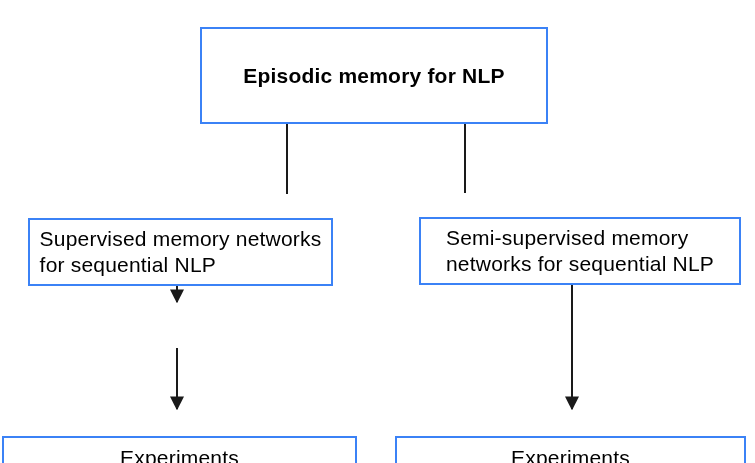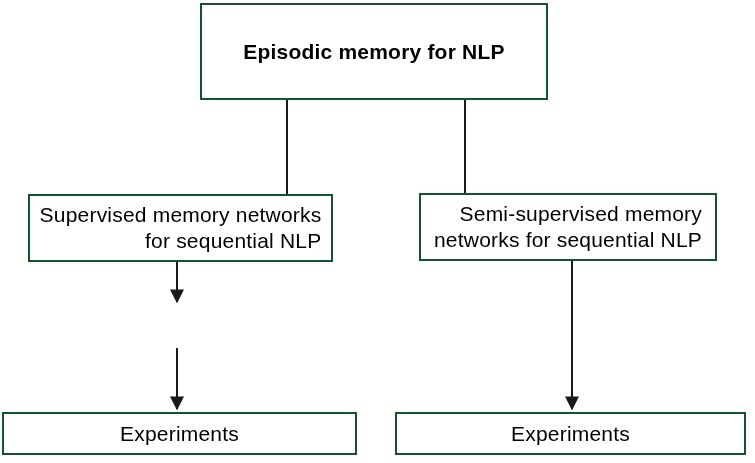--- a/index.html
+++ b/index.html
@@ -20,49 +20,50 @@
     position: absolute;
     left: 0;
     top: 0;
     width: 755px;
     height: 463px;
     pointer-events: none;
   }
   .node {
     position: absolute;
     box-sizing: border-box;
-    border: 2px solid #14532d;
+    border: 2px solid #3b82f6;
     background: #ffffff;
     display: flex;
     align-items: center;
     justify-content: center;
-    text-align: right;
+    text-align: left;
     font-size: 21px;
     line-height: 26px;
     white-space: pre-line;
     letter-spacing: 0.2px;
+    margin-top: 24px;
   }
   .node--root {
     left: 200px;
     top: 3px;
     width: 348px;
     height: 97px;
     font-weight: bold;
     font-size: 21px;
   }
   .node--supervised {
     left: 28px;
     top: 194px;
     width: 305px;
     height: 68px;
   }
   .node--semi {
     left: 419px;
     top: 193px;
-    width: 298px;
+    width: 322px;
     height: 68px;
   }
   .node--data {
     left: 2px;
     top: 305px;
     width: 353px;
     height: 43px;
   }
   .node--exp-left {
     left: 2px;

